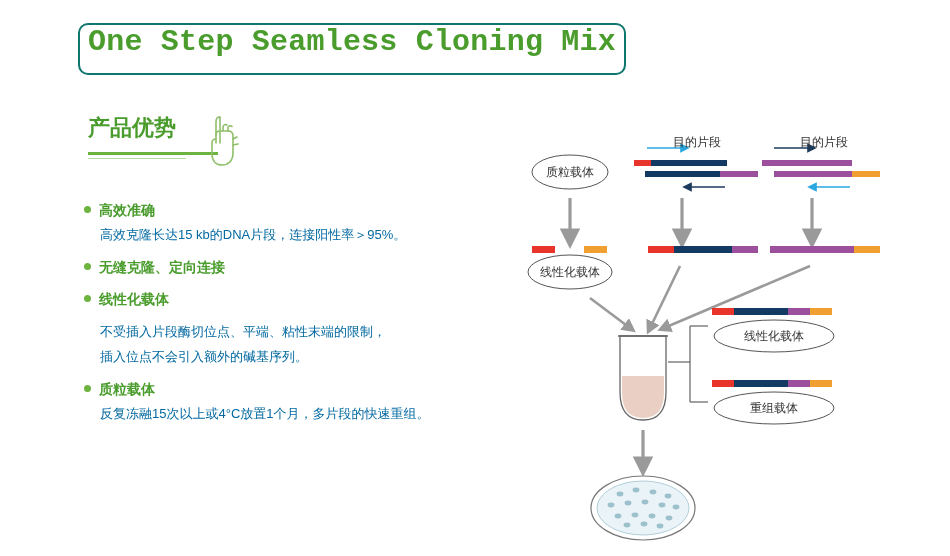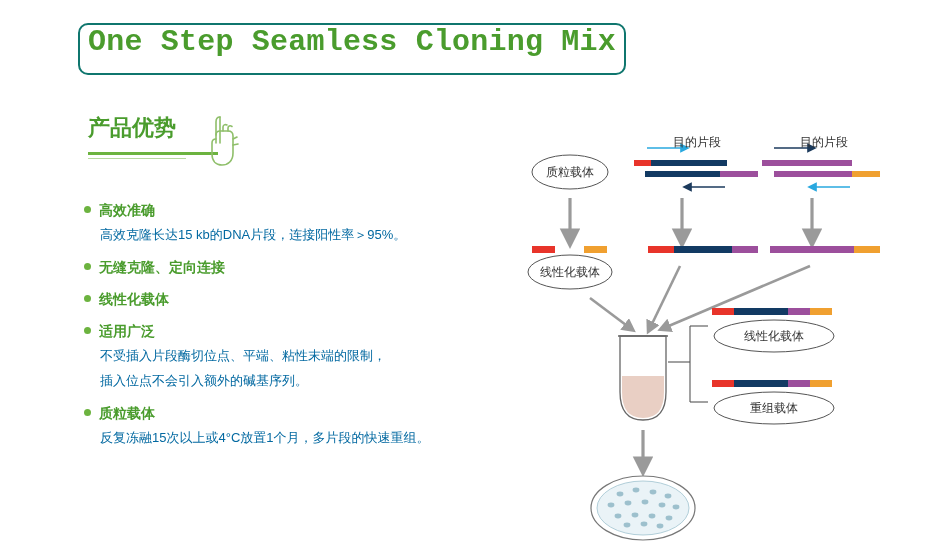--- a/index.html
+++ b/index.html
@@ -177,24 +177,20 @@
   </div>
 
   <div class="adv-item">
     <div class="adv-head">
       <span class="adv-bullet"></span>
       <span class="adv-title">线性化载体</span>
     </div>
   </div>
 
   <div class="adv-item">
-    <div class="adv-head">
-      <span class="adv-bullet"></span>
-      <span class="adv-title">适用广泛</span>
-    </div>
     <div class="adv-desc">不受插入片段酶切位点、平端、粘性末端的限制，</div>
     <div class="adv-desc">插入位点不会引入额外的碱基序列。</div>
   </div>
 
   <div class="adv-item">
     <div class="adv-head">
       <span class="adv-bullet"></span>
       <span class="adv-title">质粒载体</span>
     </div>
     <div class="adv-desc">反复冻融15次以上或4°C放置1个月，多片段的快速重组。</div>

